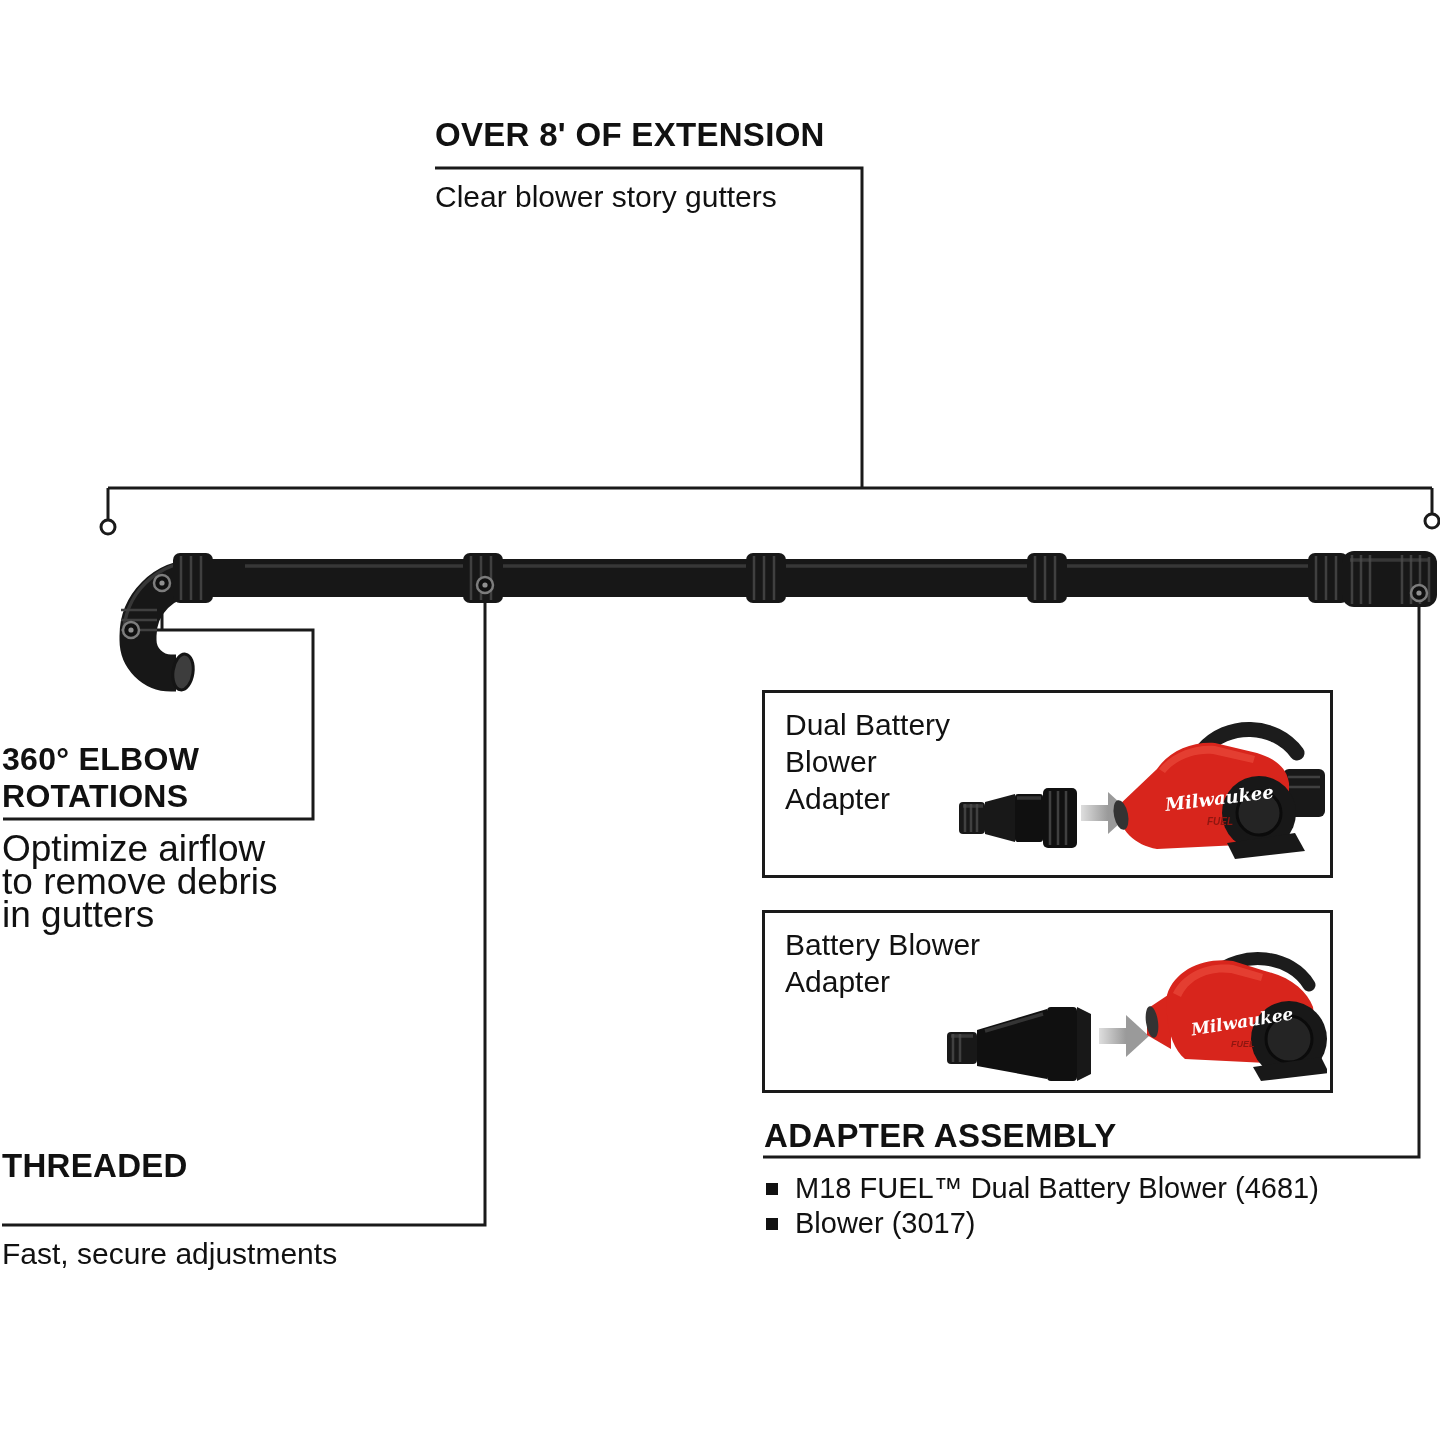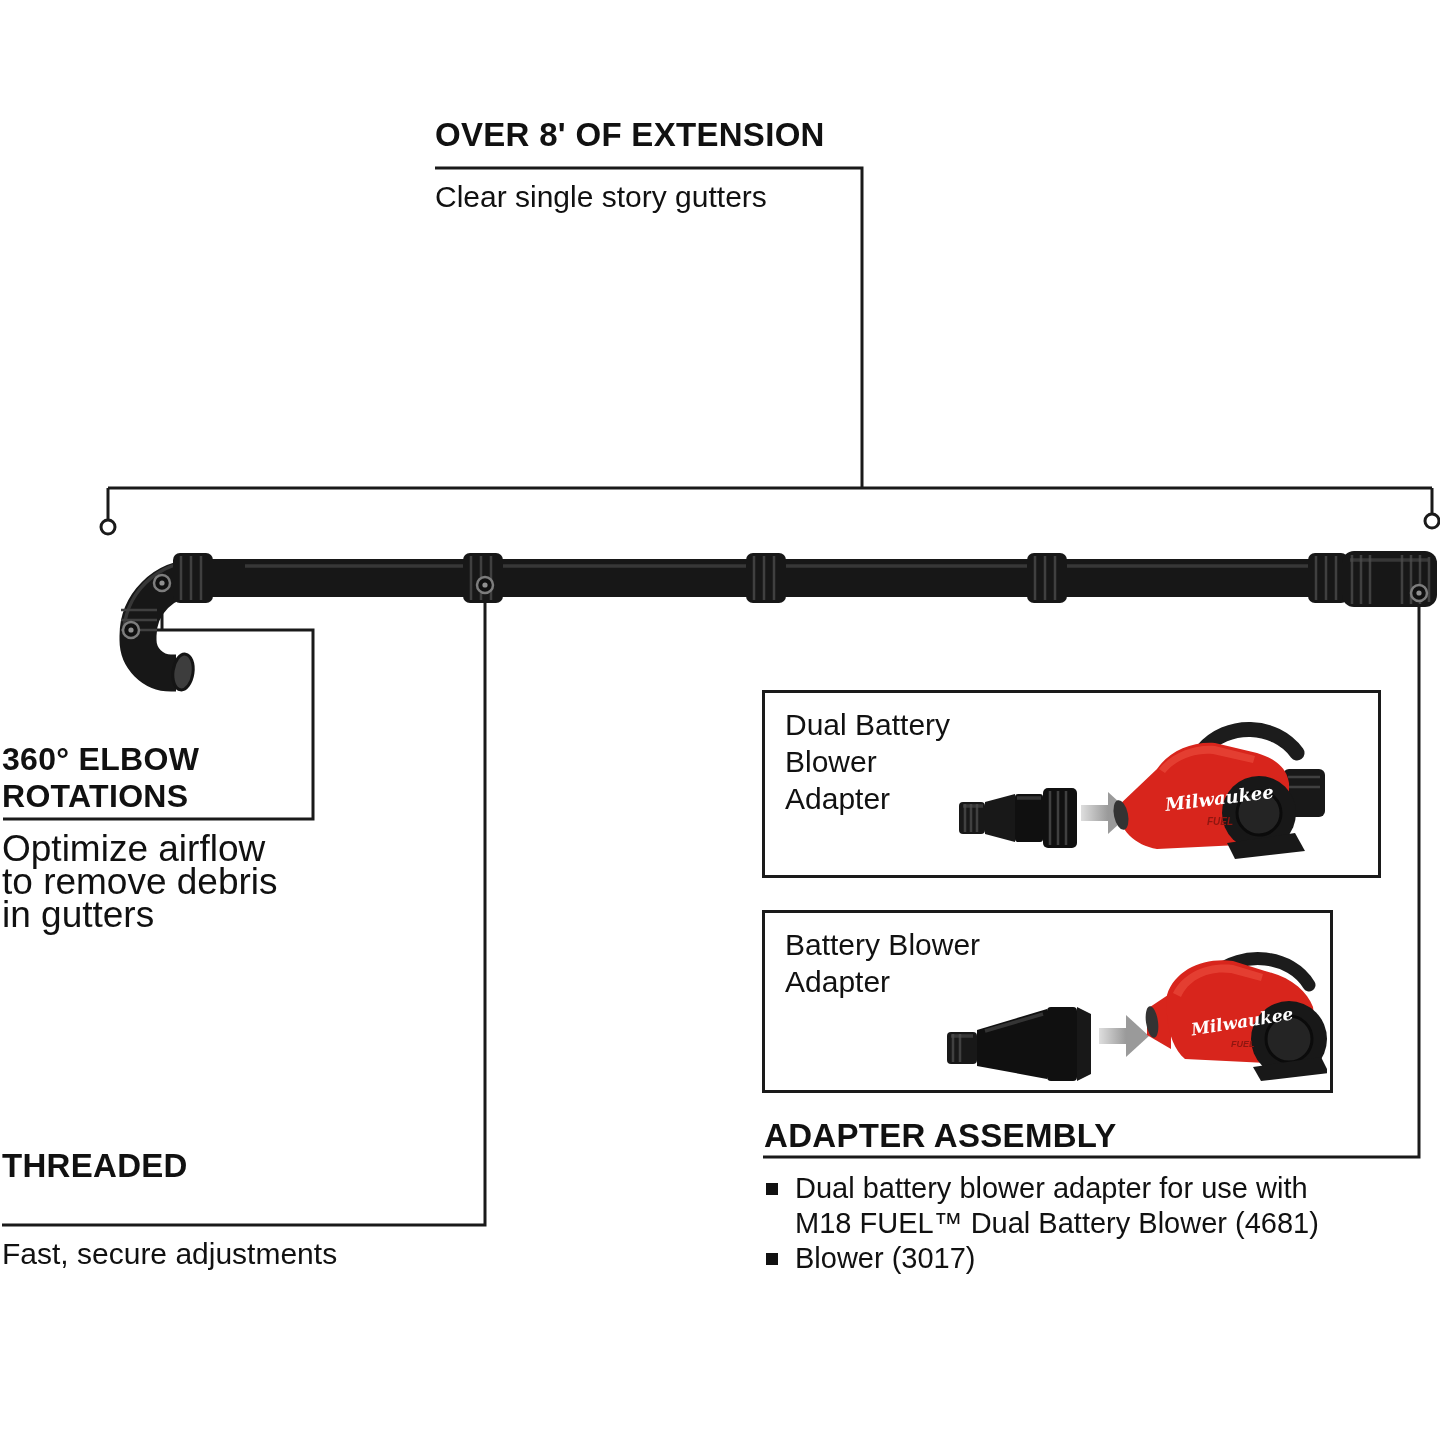--- a/index.html
+++ b/index.html
@@ -30,21 +30,21 @@
   .t-adapter-title{left:764px;top:1117px;}
 
   
   .bullets{left:764px;top:1171px;width:676px;}
   .bullet-row{display:flex;align-items:flex-start;}
   .bullet-sq{width:12px;height:12px;background:var(--text);margin:12px 17px 0 2px;flex:0 0 auto;}
   .bullet-lines{font-size:29px;line-height:35px;}
 
   
   .adapter-box{border:3px solid var(--line);background:#fff;}
-  .box-1{left:762px;top:690px;width:565px;height:182px;padding-left:48px;}
+  .box-1{left:762px;top:690px;width:565px;height:182px;}
   .box-2{left:762px;top:910px;width:565px;height:177px;}
   .box-label{left:20px;top:13px;font-size:30px;line-height:37px;font-weight:400;}
 
   .adapter1-img{left:192px;top:92px;}
   .arrow1-img{left:316px;top:97px;}
   .blower1-img{left:342px;top:18px;}
   .adapter2-img{left:180px;top:92px;}
   .arrow2-img{left:334px;top:100px;}
   .blower2-img{left:378px;top:34px;}
 
@@ -146,21 +146,21 @@
       </g>
       <g>
         <circle class="marker-outer" cx="1419" cy="593" r="8"></circle>
           <circle class="marker-inner" cx="1419" cy="593" r="2.6"></circle>
       </g>
     </g>
   </g>
 </svg>
 
 <div class="abs h1 t-ext-title">OVER 8' OF EXTENSION</div>
-<div class="abs body-txt t-ext-body">Clear single story gutters</div>
+<div class="abs body-txt t-ext-body">Clear blower story gutters</div>
 
 <div class="abs h1 sm t-elbow-title">
   <div>360° ELBOW</div>
   <div>ROTATIONS</div>
 </div>
 <div class="abs body-sm t-elbow-body">
   <div>Optimize airflow</div>
   <div>to remove debris</div>
   <div>in gutters</div>
 </div>
@@ -169,21 +169,20 @@
   <div>THREADED</div>
 </div>
 <div class="abs body-txt t-threaded-body">Fast, secure adjustments</div>
 
 <div class="abs h1 t-adapter-title">ADAPTER ASSEMBLY</div>
 
 <div class="abs bullets">
   <div class="bullet-row">
     <div class="bullet-sq"></div>
     <div class="bullet-lines">
-      <div>Dual battery blower adapter for use with</div>
       <div>M18 FUEL™ Dual Battery Blower (4681)</div>
     </div>
   </div>
   <div class="bullet-row">
     <div class="bullet-sq"></div>
     <div class="bullet-lines">
       <div>Blower (3017)</div>
     </div>
   </div>
 </div>

